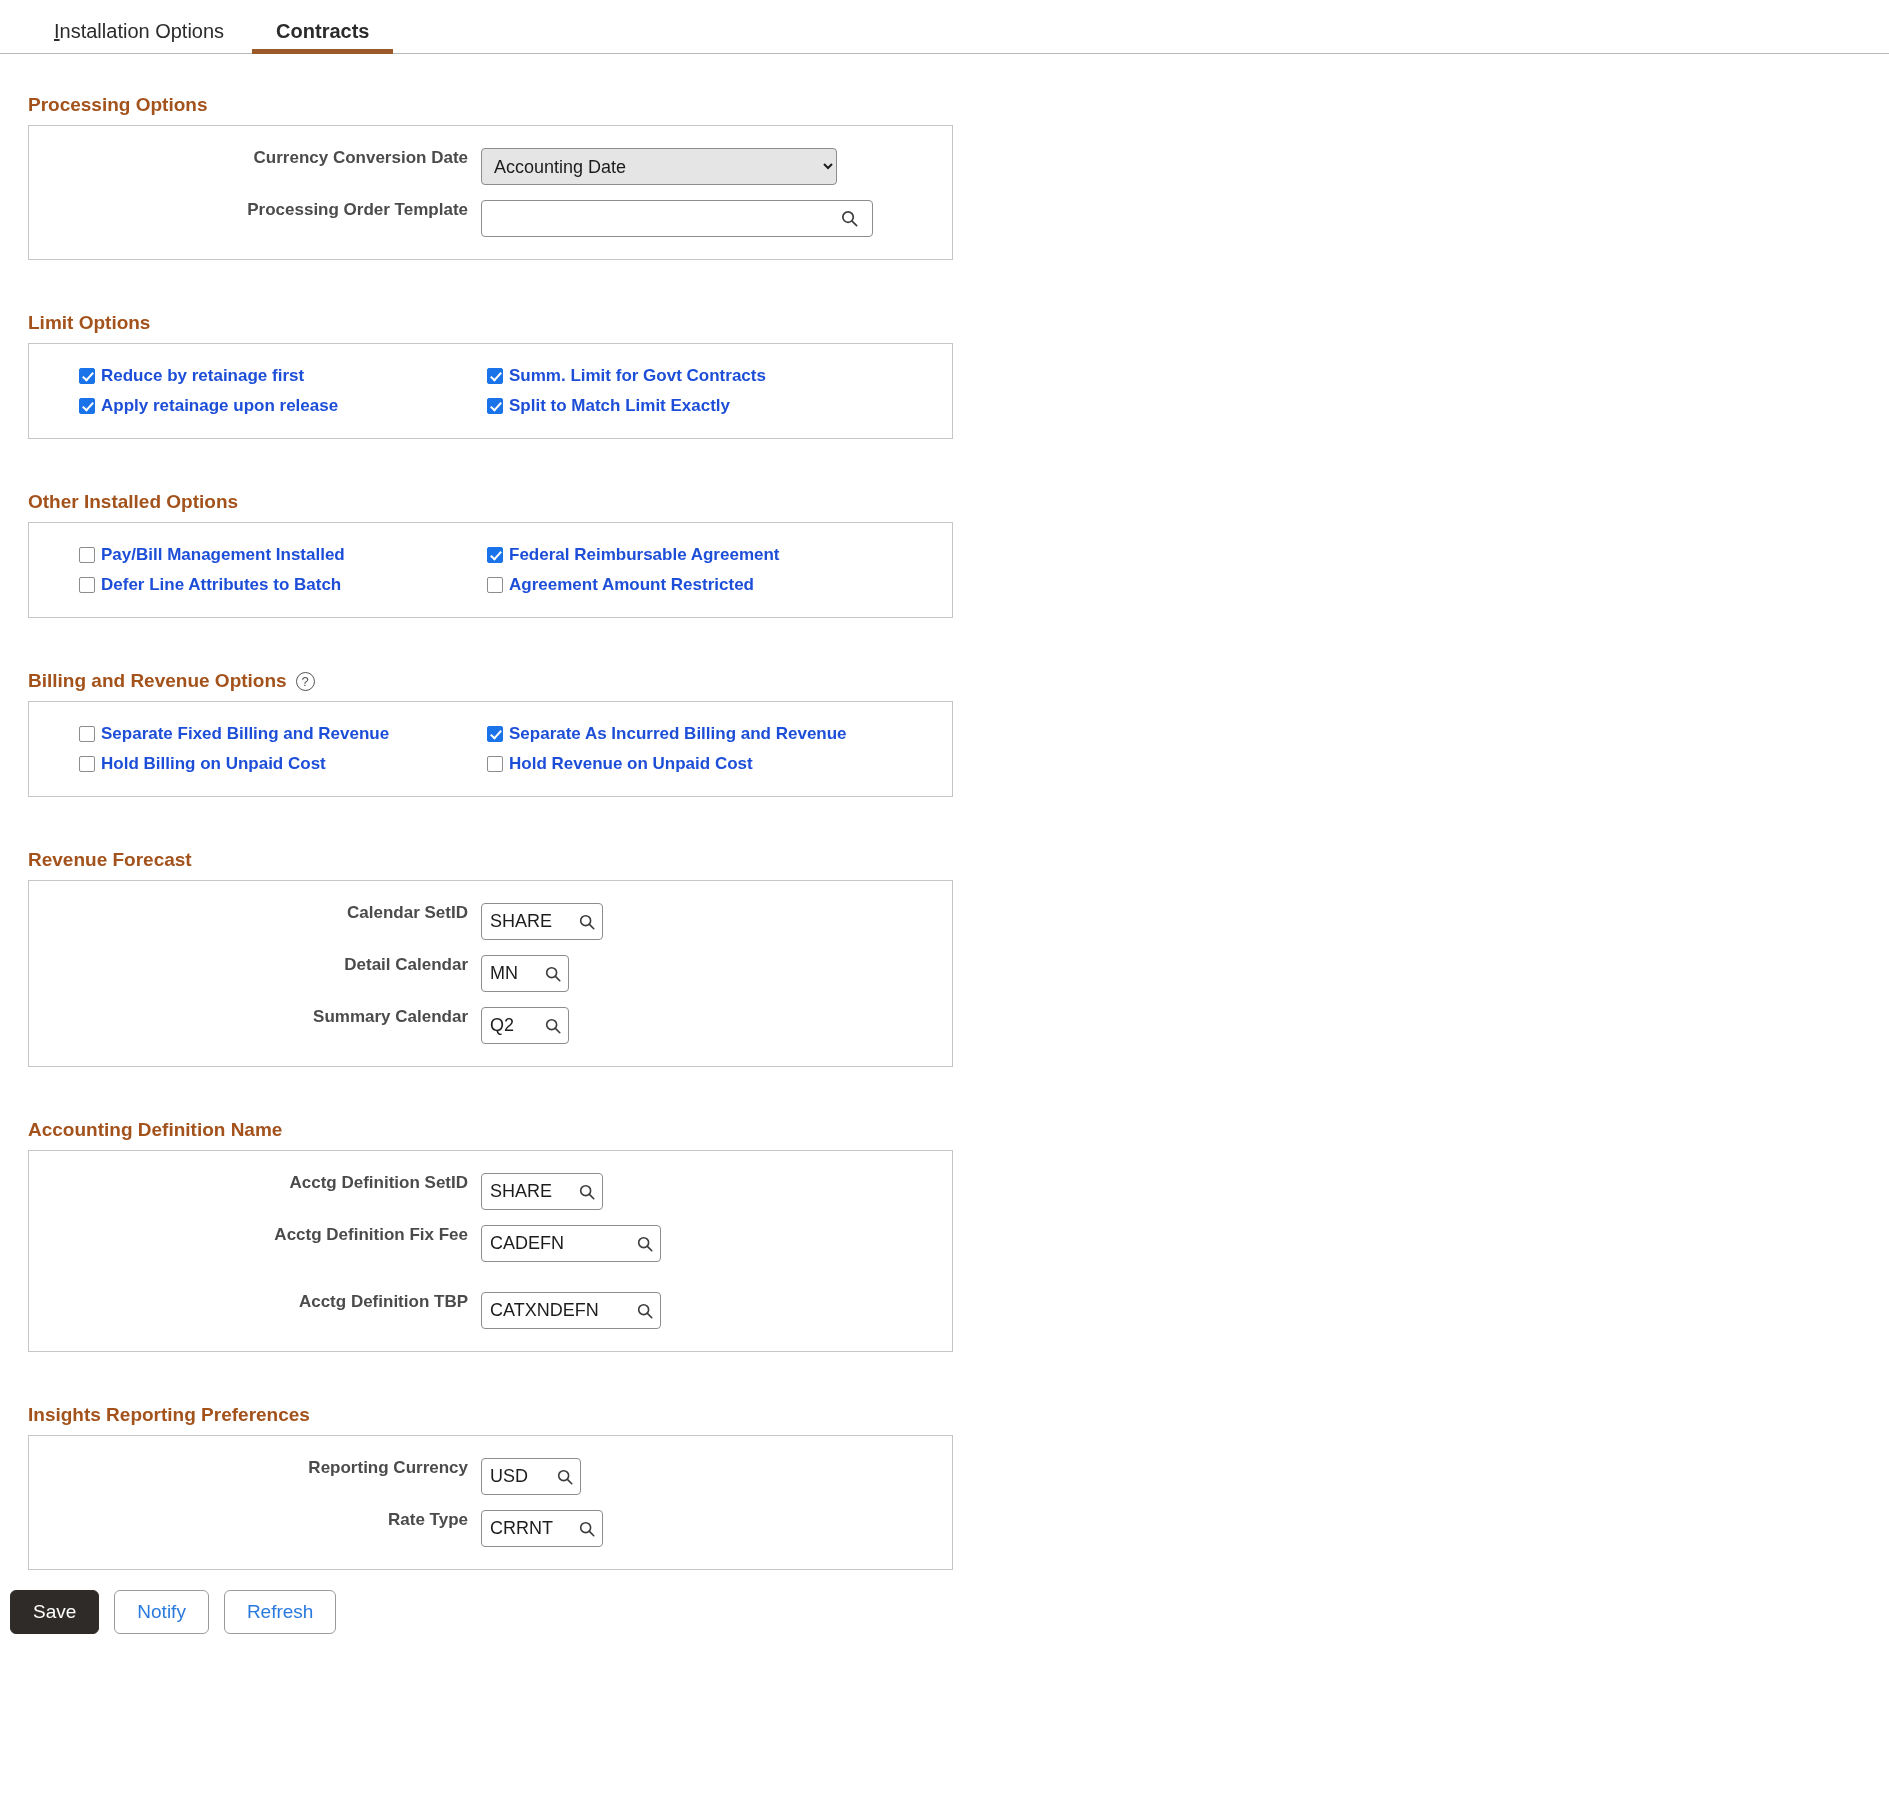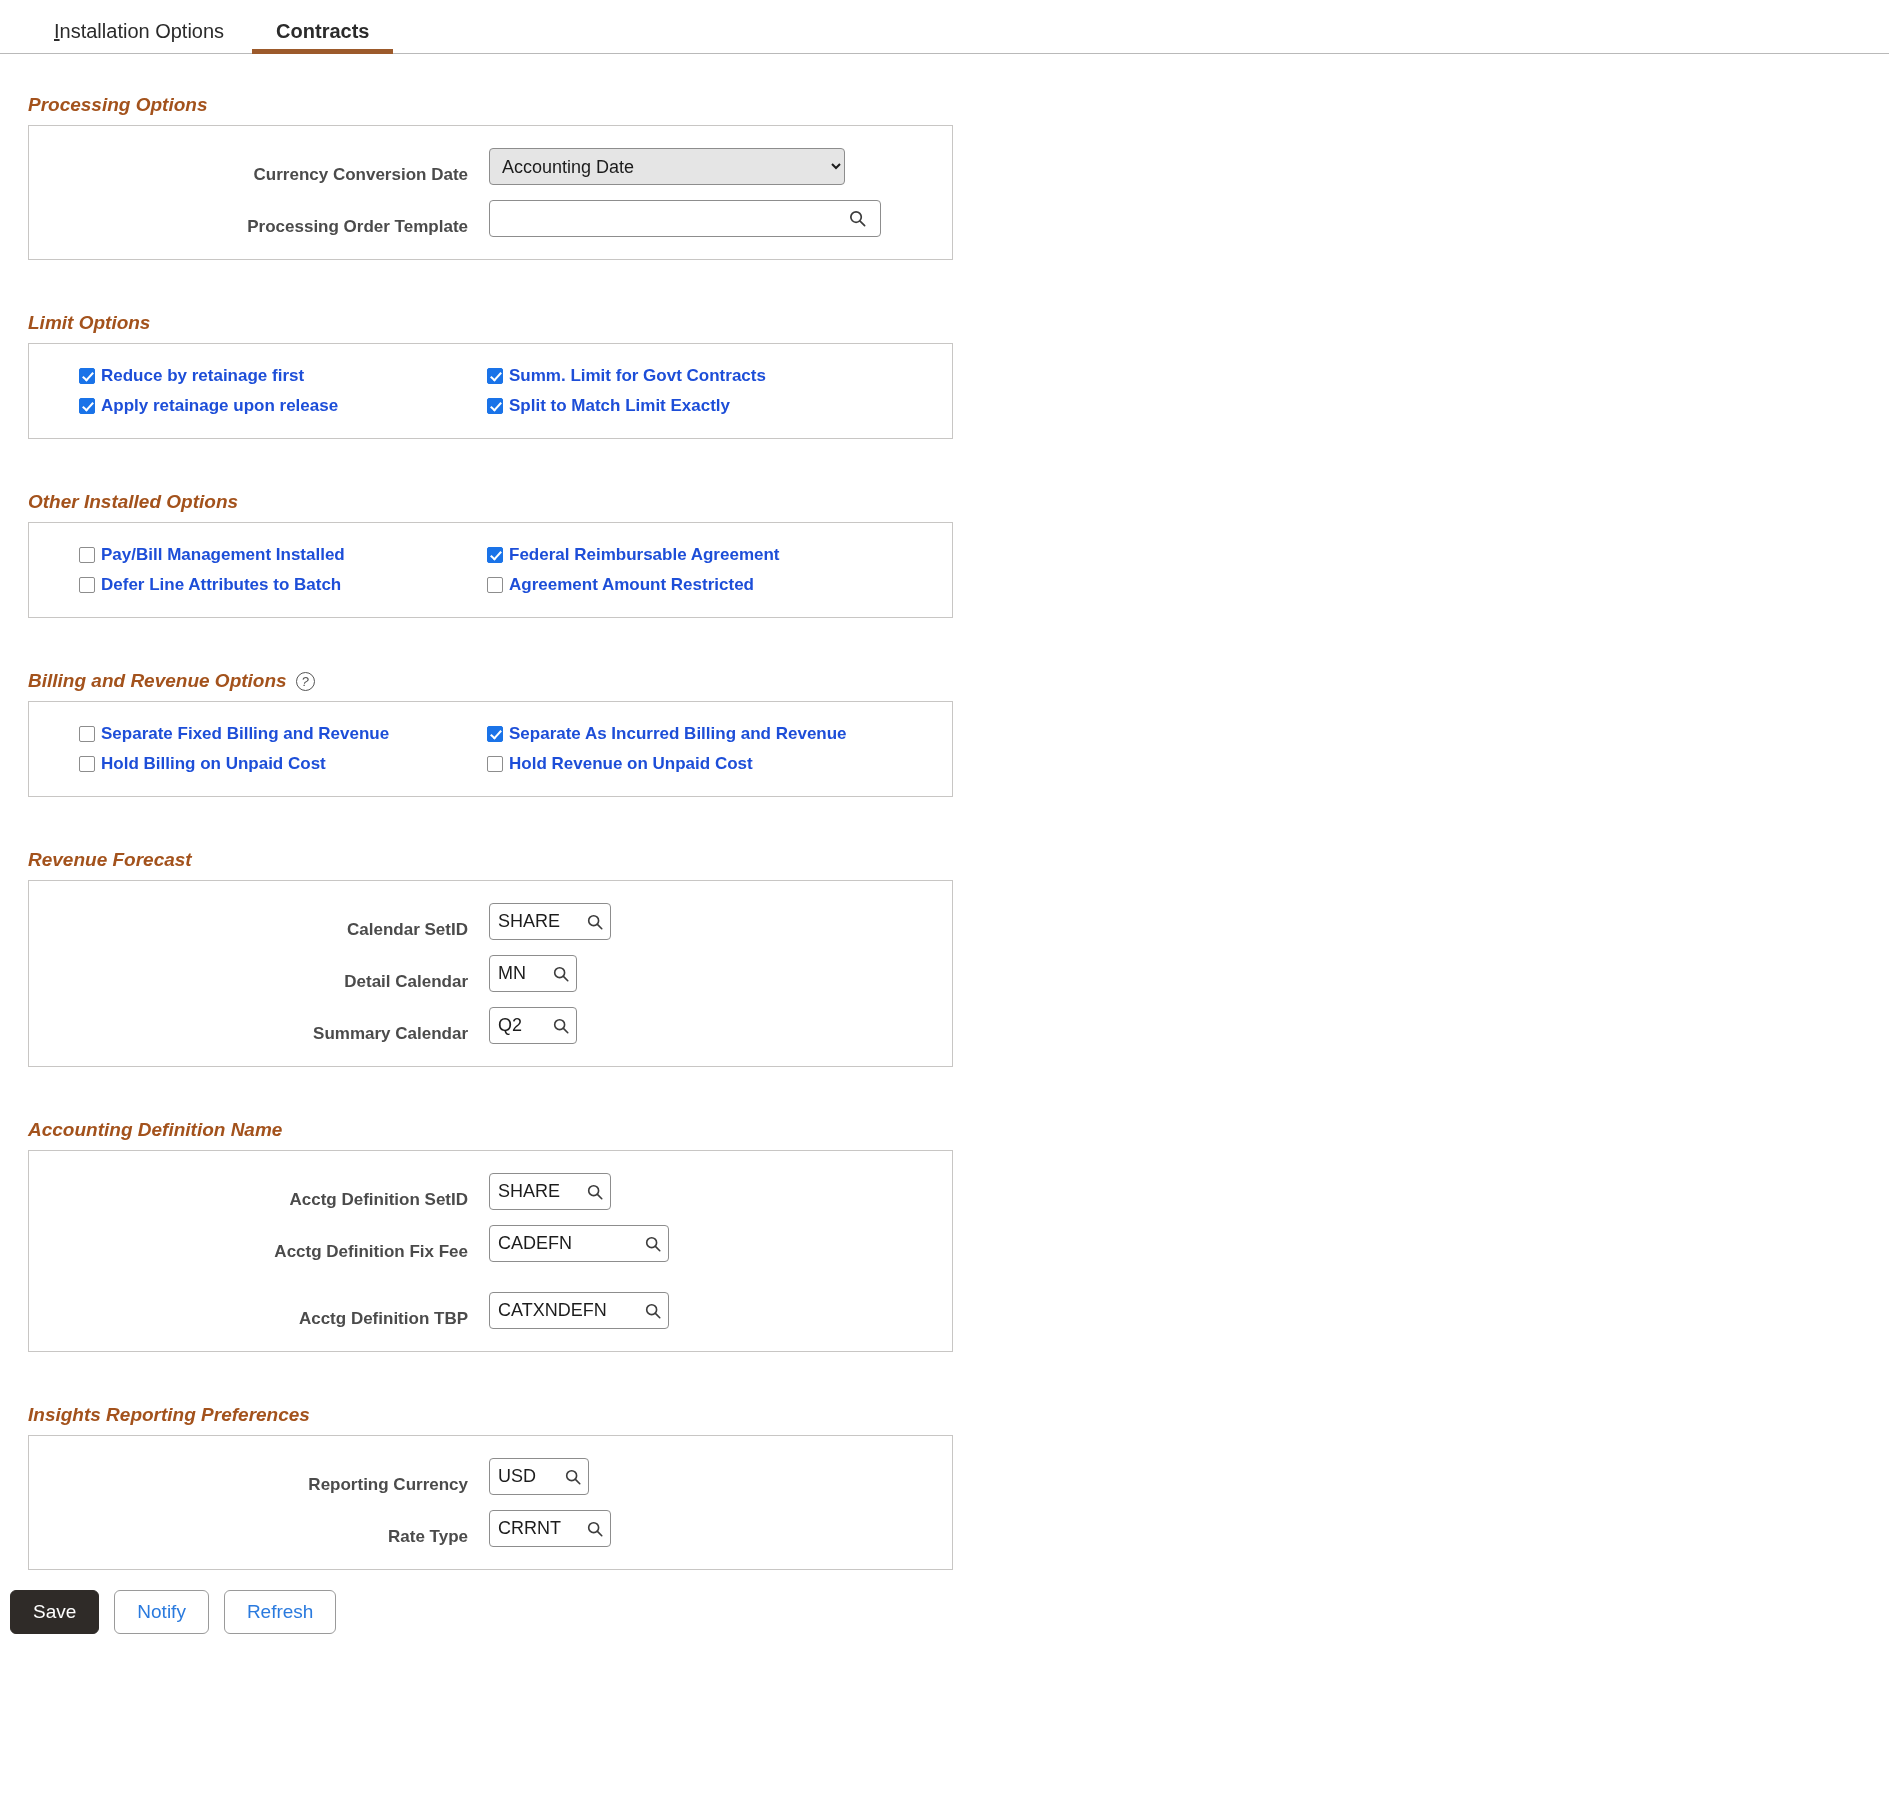--- a/index.html
+++ b/index.html
@@ -43,21 +43,20 @@
 
   .section { margin: 0 0 0 0; }
   .section-title {
     color: #a3521c;
     font-weight: bold;
     font-size: 19px;
     padding: 0 0 9px 28px;
     display: flex;
     align-items: center;
     gap: 9px;
-    font-style: italic;
   }
   .help-icon {
     display: inline-flex;
     align-items: center;
     justify-content: center;
     width: 19px; height: 19px;
     border: 1.5px solid #555;
     border-radius: 50%;
     color: #555;
     font-size: 13px;
@@ -69,23 +68,22 @@
   .panel {
     margin-left: 28px;
     width: 925px;
     border: 1px solid #c8c6c4;
     background: #ffffff;
   }
 
   
   .field-row {
     display: flex;
-    align-items: flex-end;
+    align-items: flex-start;
     padding: 0;
-    gap: 8px;
   }
   .field-label {
     font-weight: bold;
     font-size: 17px;
     color: #4b4b4b;
     text-align: right;
     padding-right: 13px;
     white-space: nowrap;
   }
   .field-label.w-proc { width: 452px; }

